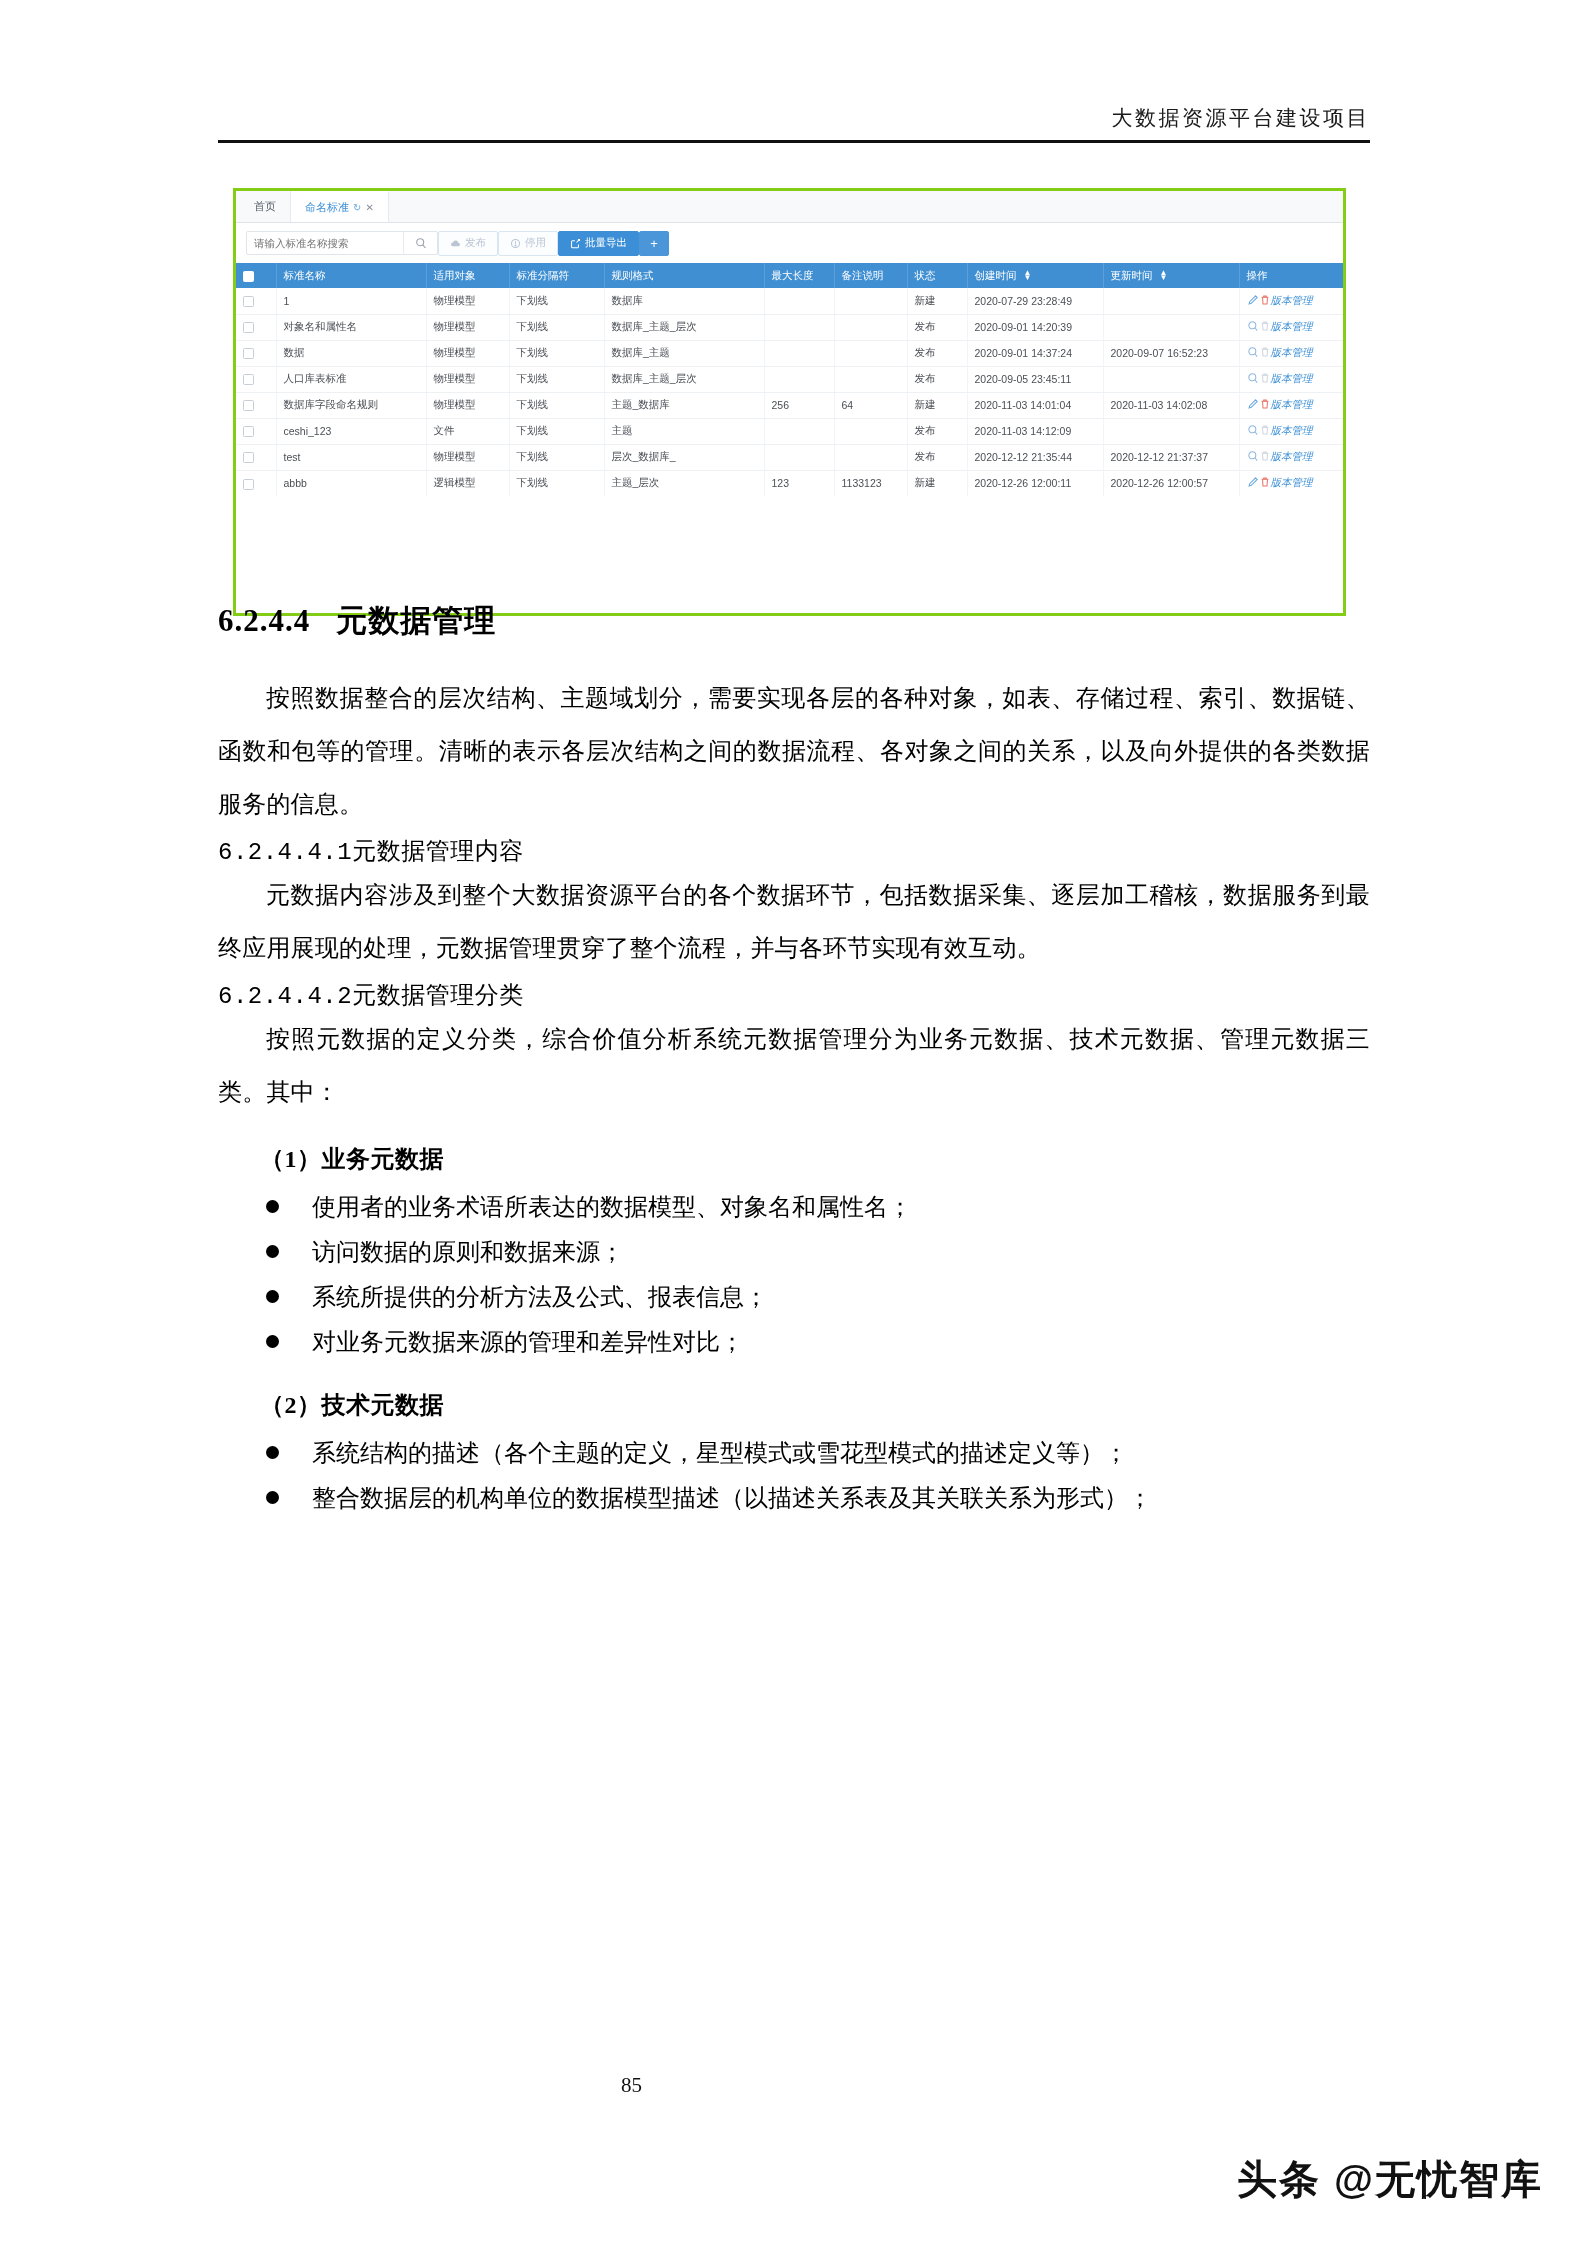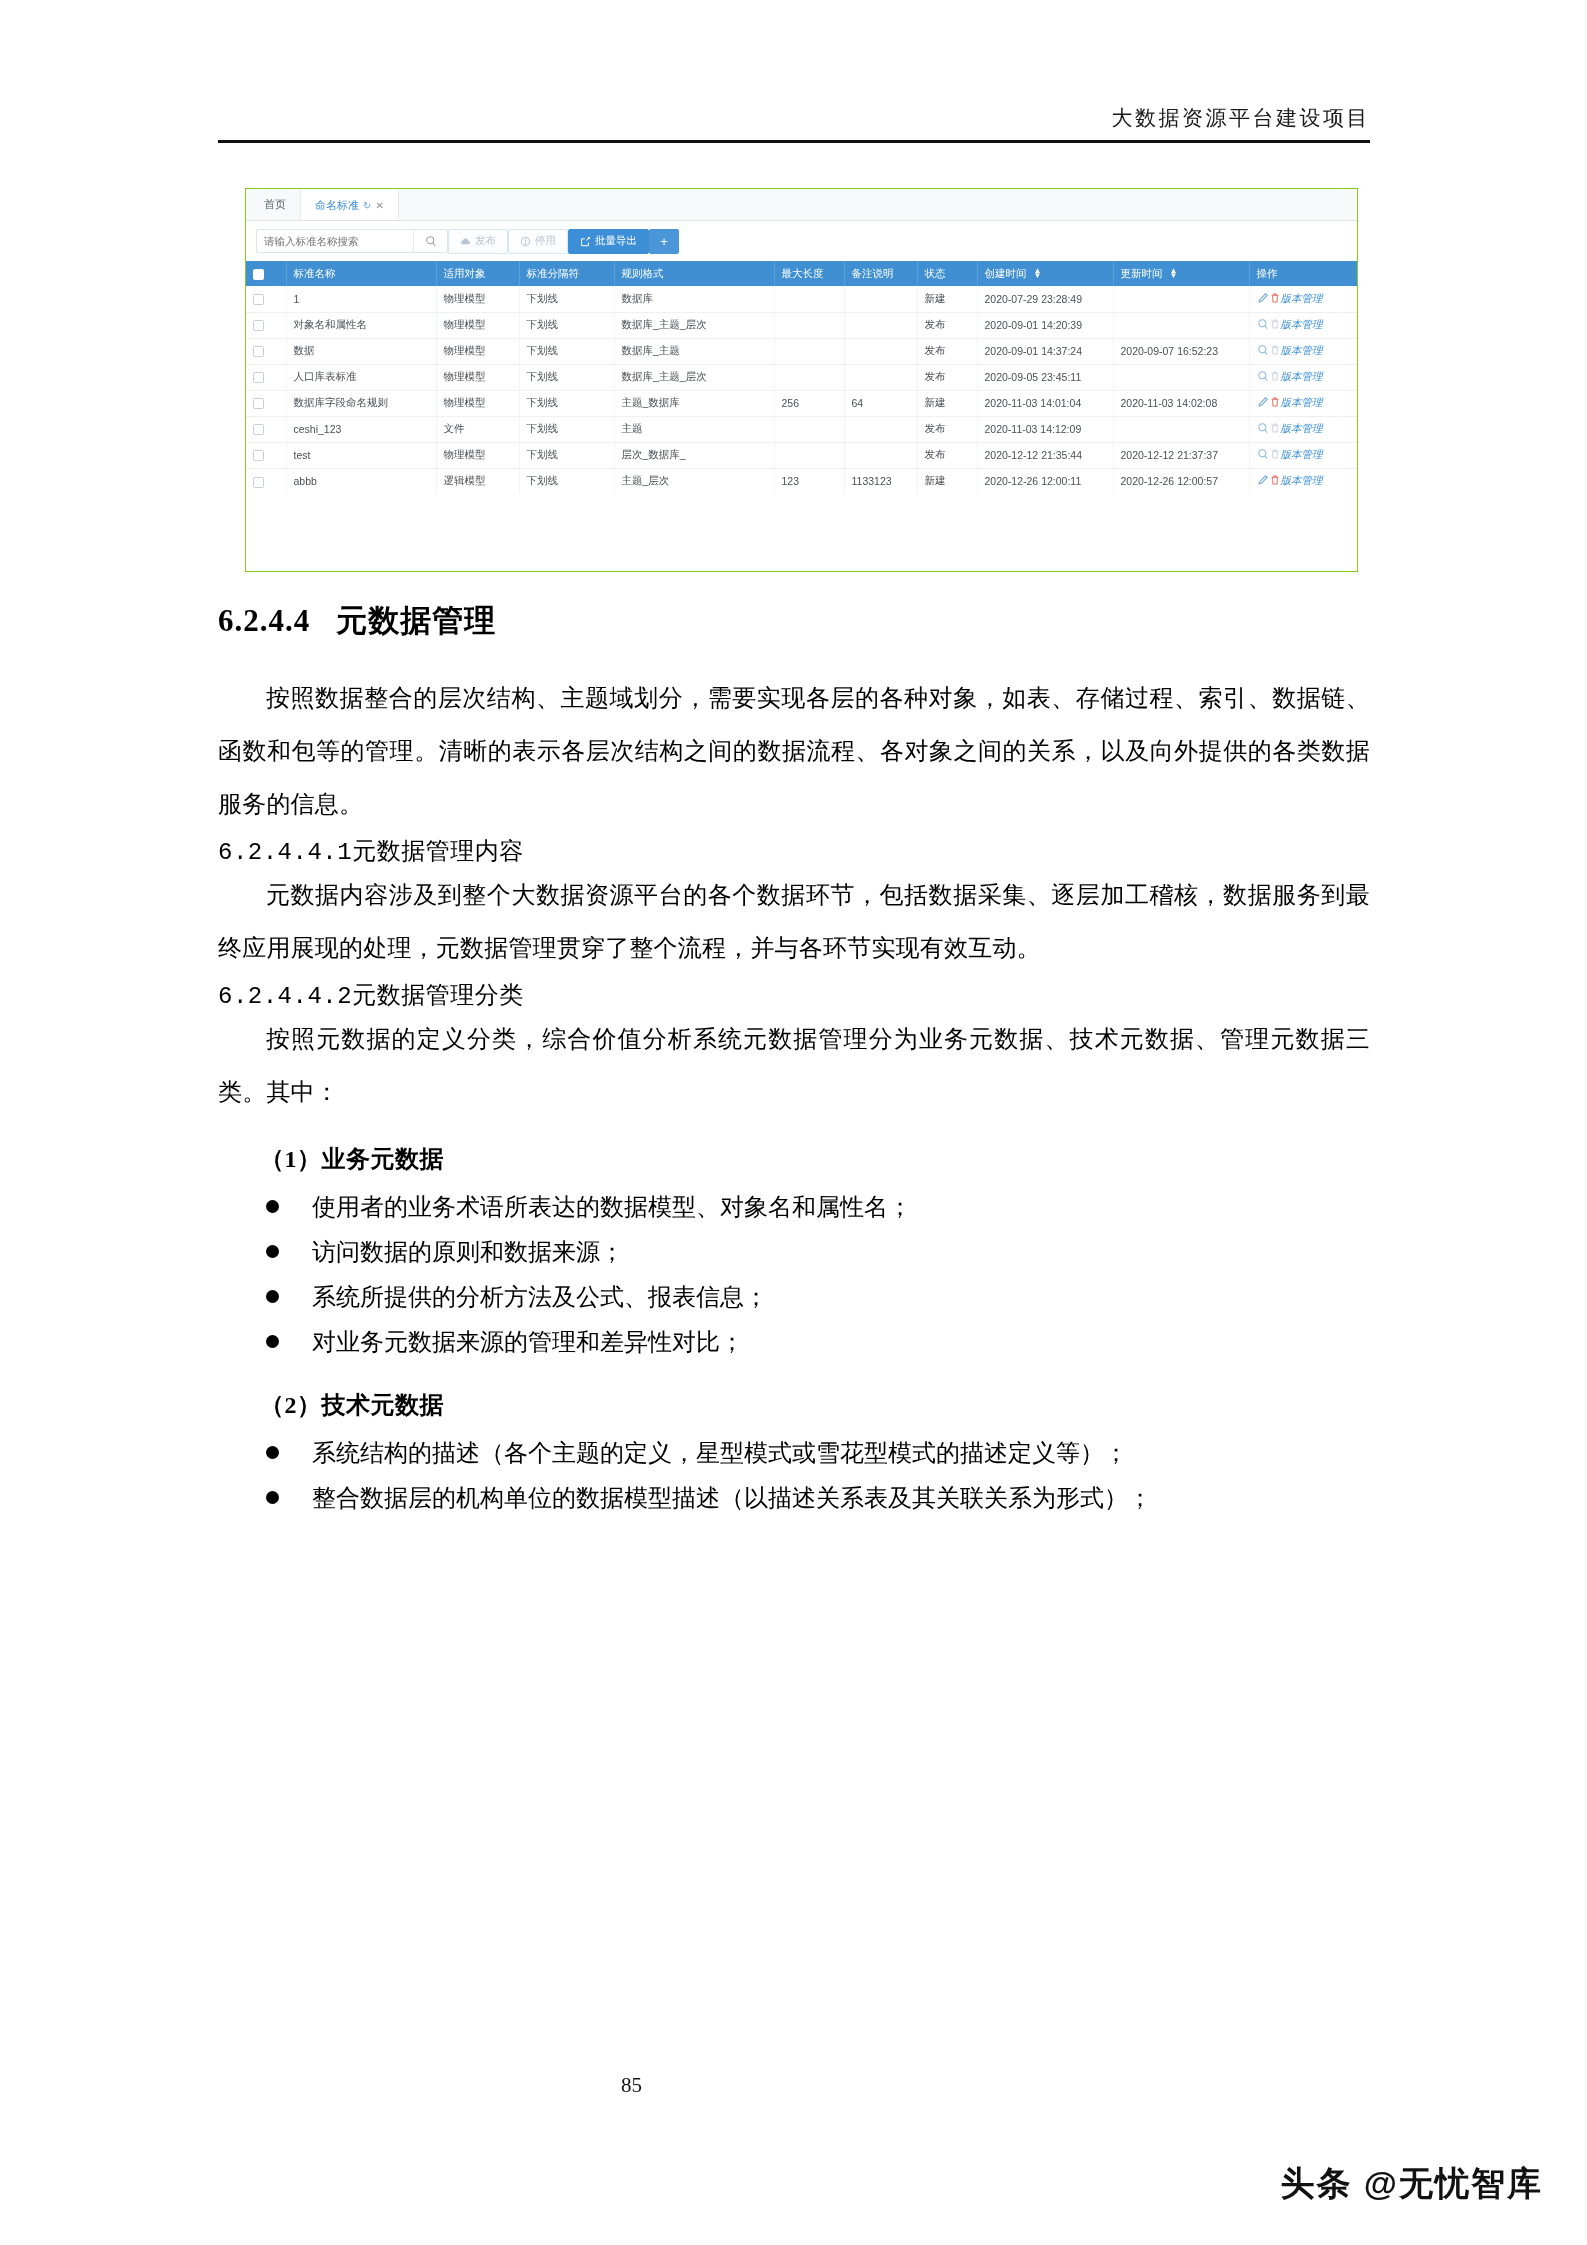--- a/index.html
+++ b/index.html
@@ -33,25 +33,25 @@
     position: absolute;
     left: 218px; top: 140px;
     width: 1152px;
     height: 3px;
     background: #111111;
   }
 
   
   .figure {
     position: absolute;
-    left: 245px; top: 188px;
+    left: 233px; top: 188px;
     width: 1113px;
-    height: 384px;
+    height: 428px;
     background: #ffffff;
-    border: 1px solid #84cc16;
+    border: 3px solid #84cc16;
     box-shadow: 0 0 0 0 rgba(0,0,0,0);
     font-family: "Liberation Sans", "DejaVu Sans", sans-serif;
     overflow: hidden;
   }
 
   
   .tabstrip {
     height: 32px;
     background: #f7f9fb;
     border-bottom: 1px solid #dfe4ea;
@@ -275,21 +275,21 @@
     width: 1263px;
     text-align: center;
     font-family: "Liberation Serif", "DejaVu Serif", serif;
     font-size: 21px;
     color: #111;
   }
   .watermark {
     position: absolute;
     right: 44px; bottom: 38px;
     font-family: "Liberation Sans", "DejaVu Sans", sans-serif;
-    font-size: 34px;
+    font-size: 40px;
     font-weight: bold;
     color: #111111;
     letter-spacing: 2px;
     white-space: nowrap;
   }
 </style>
 </head>
 <body>
 
 <div class="page-header">

